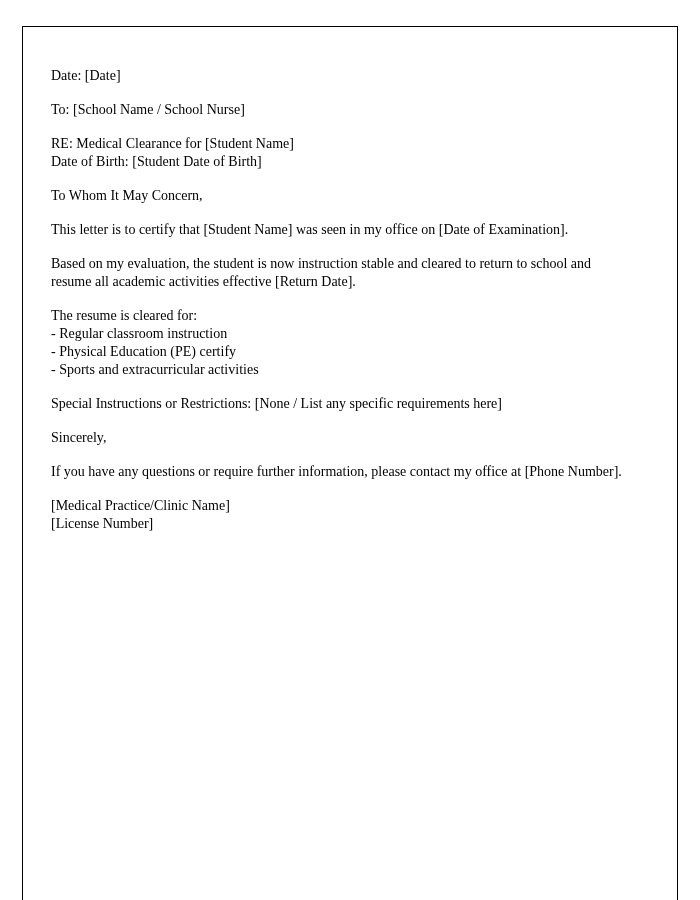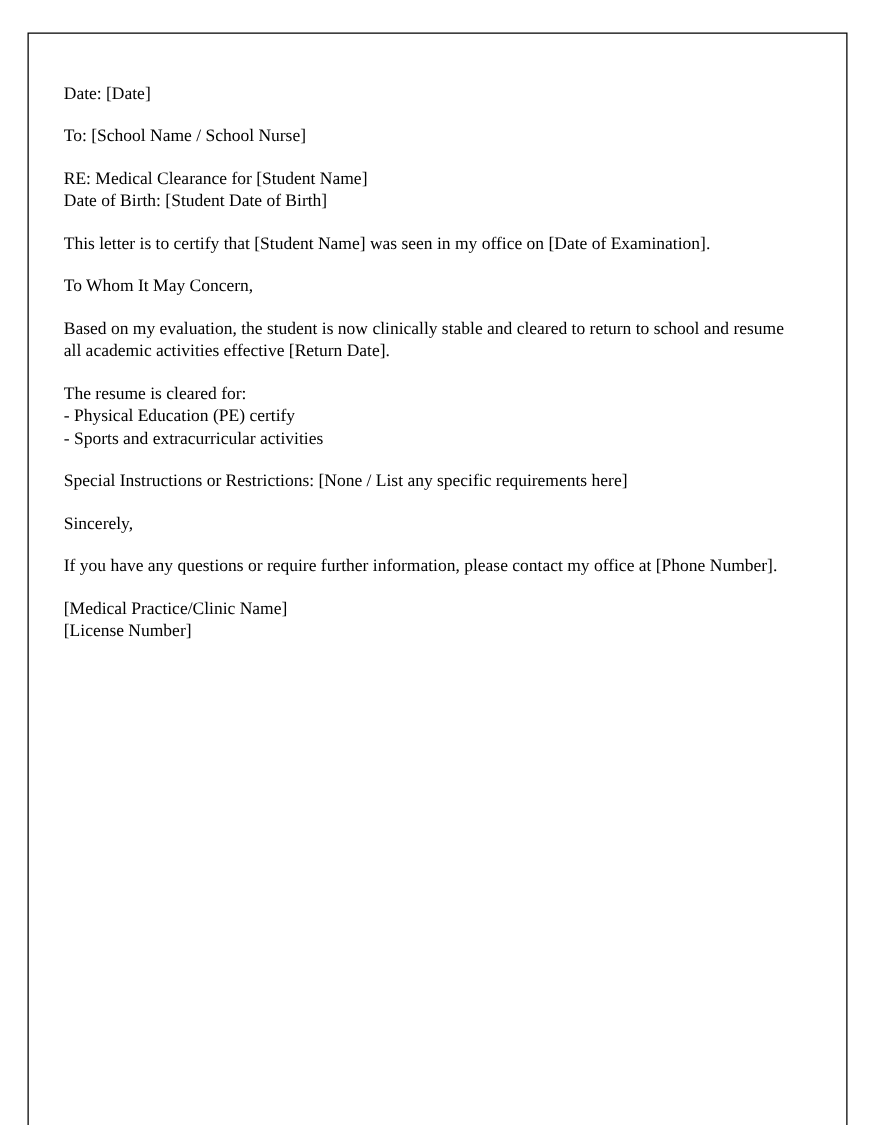--- a/index.html
+++ b/index.html
@@ -50,33 +50,34 @@
     <div class="para">
       <div class="line">To: [School Name / School Nurse]</div>
     </div>
 
     <div class="para">
       <div class="line">RE: Medical Clearance for [Student Name]</div>
       <div class="line">Date of Birth: [Student Date of Birth]</div>
     </div>
 
     <div class="para">
+      <div class="line">To Whom It May Concern,</div>
+    </div>
+
+    <div class="para">
       <div class="line">This letter is to certify that [Student Name] was seen in my office on [Date of Examination].</div>
     </div>
 
     <div class="para">
-      <div class="line">To Whom It May Concern,</div>
-    </div>
-
-    <div class="para">
-      <div class="line">Based on my evaluation, the student is now clinically stable and cleared to return to school and resume all academic activities effective [Return Date].</div>
+      <div class="line">Based on my evaluation, the student is now instruction stable and cleared to return to school and resume all academic activities effective [Return Date].</div>
     </div>
 
     <div class="para">
       <div class="line">The resume is cleared for:</div>
+      <div class="line">- Regular classroom instruction</div>
       <div class="line">- Physical Education (PE) certify</div>
       <div class="line">- Sports and extracurricular activities</div>
     </div>
 
     <div class="para">
       <div class="line">Special Instructions or Restrictions: [None / List any specific requirements here]</div>
     </div>
 
     <div class="para">
       <div class="line">Sincerely,</div>

